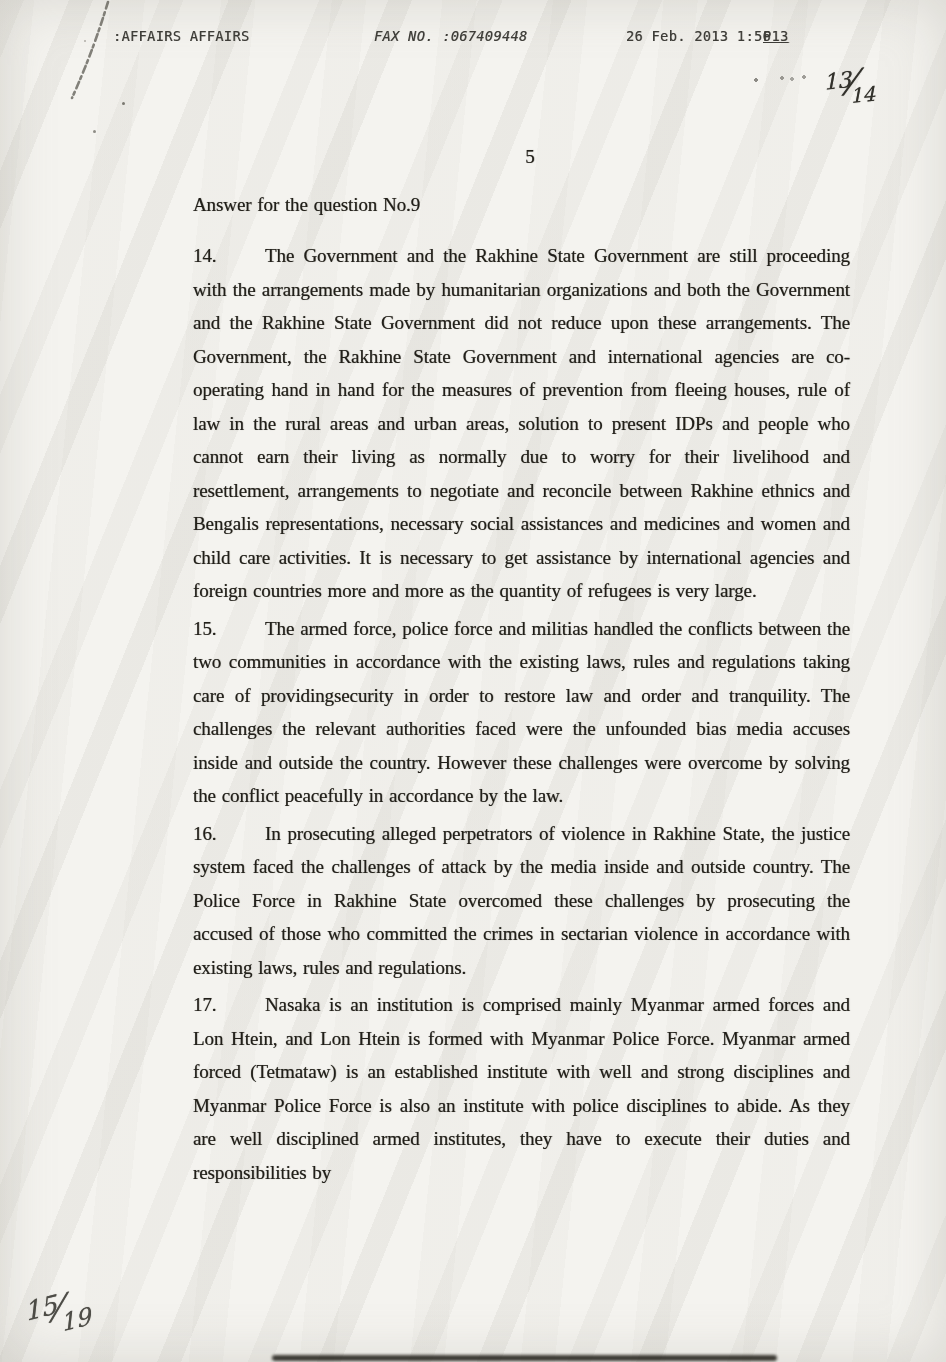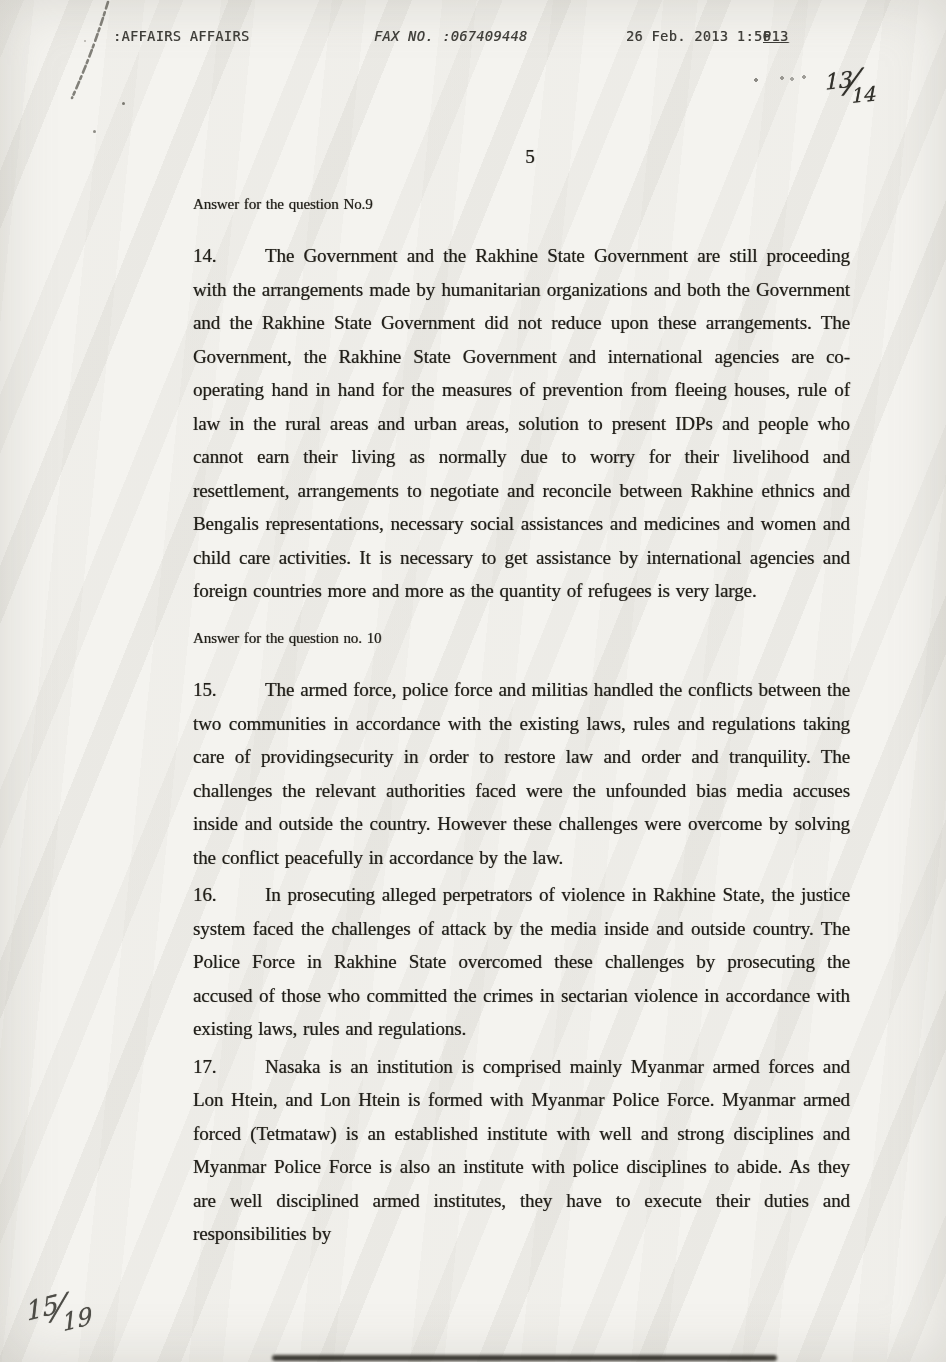--- a/index.html
+++ b/index.html
@@ -78,21 +78,21 @@
 
   
   .content {
     position: absolute; left: 193px; top: 140px; width: 674px;
     font-size: 19px; line-height: 33.5px;
     letter-spacing: -0.1px; word-spacing: 0.06em;
     color: #211f19;
     text-shadow: 0.4px 0.4px 0.7px rgba(55,53,45,0.5), -0.3px 0 0.4px rgba(55,53,45,0.3);
   }
   .page-num { text-align: center; margin: 0 0 12px 0; }
-  .heading  { margin: 14px 0 18px 0; font-size: 15px; font-weight: 400; }
+  .heading  { margin: 14px 0 18px 0; font-size: 19px; font-weight: 400; }
   .para     { margin: 0 17px 4px 0; text-align: justify; }
   .pnum     { display: inline-block; width: 72px; }
 </style>
 </head>
 <body>
 
 <div class="page">
 
   <div class="fax-header">
     <span class="fh fh-sender">:AFFAIRS AFFAIRS</span>
@@ -122,21 +122,20 @@
     <div class="page-num">5</div>
 
     <div class="section">
       <div class="heading">Answer for the question No.9</div>
       <p class="para">
         <span class="pnum">14.</span><span class="ptext">The Government and the Rakhine State Government are still proceeding with the arrangements made by humanitarian organizations and both the Government and the Rakhine State Government did not reduce upon these arrangements. The Government, the Rakhine State Government and international agencies are co-operating hand in hand for the measures of prevention from fleeing houses, rule of law in the rural areas and urban areas, solution to present IDPs and people who cannot earn their living as normally due to worry for their livelihood and resettlement, arrangements to negotiate and reconcile between Rakhine ethnics and Bengalis representations, necessary social assistances and medicines and women and child care activities. It is necessary to get assistance by international agencies and foreign countries more and more as the quantity of refugees is very large.</span>
       </p>
     </div>
 
     <div class="section">
-      <div class="heading">Answer for the question no. 10</div>
       <p class="para">
         <span class="pnum">15.</span><span class="ptext">The armed force, police force and militias handled the conflicts between the two communities in accordance with the existing laws, rules and regulations taking care of providingsecurity in order to restore law and order and tranquility. The challenges the relevant authorities faced were the unfounded bias media accuses inside and outside the country. However these challenges were overcome by solving the conflict peacefully in accordance by the law.</span>
       </p>
     </div>
 
     <div class="section">
       <p class="para">
         <span class="pnum">16.</span><span class="ptext">In prosecuting alleged perpetrators of violence in Rakhine State, the justice system faced the challenges of attack by the media inside and outside country. The Police Force in Rakhine State overcomed these challenges by prosecuting the accused of those who committed the crimes in sectarian violence in accordance with existing laws, rules and regulations.</span>
       </p>
     </div>

